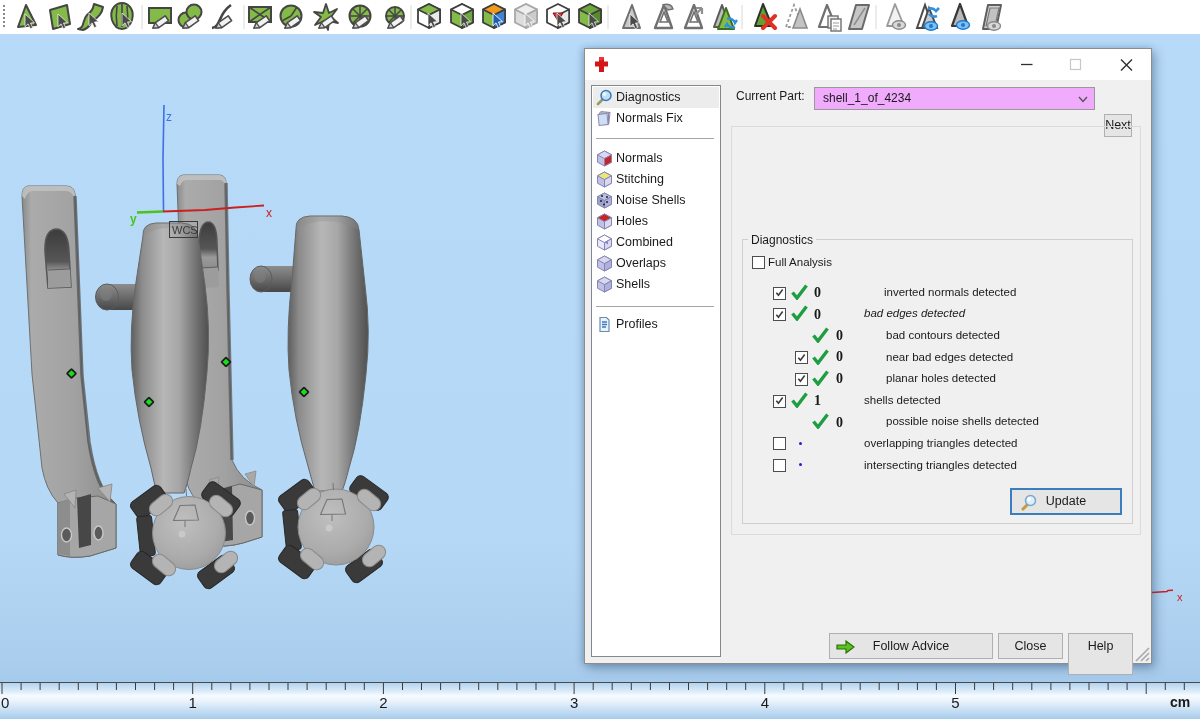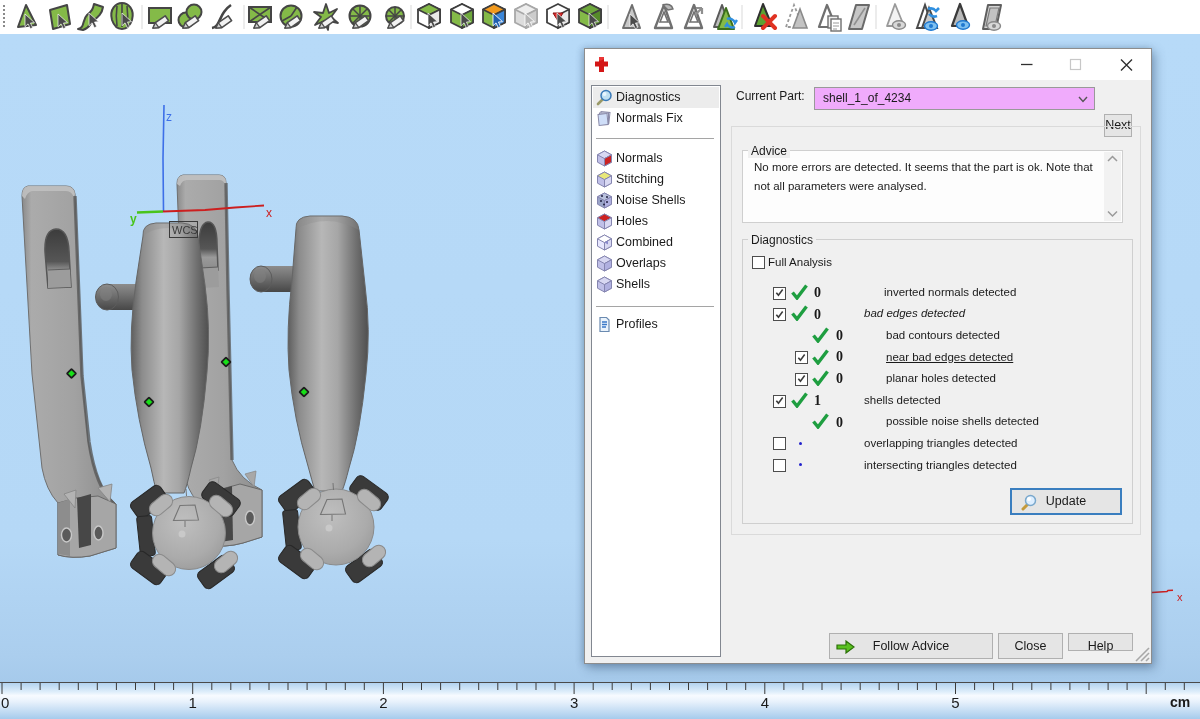--- a/index.html
+++ b/index.html
@@ -496,32 +496,20 @@
   <div id="combo" style="position:absolute;left:229px;top:38px;width:281px;height:23px;background:#f0abfc;border:1px solid #999;">
      <div style="position:absolute;left:8px;top:3px;font-size:12px;">shell_1_of_4234</div>
      <svg style="position:absolute;right:6px;top:8px" width="10" height="7">
         <path d="M1,1 L5,5.5 L9,1" stroke="#555" stroke-width="1.4" fill="none"></path>
       </svg>
   </div>
   <div class="btn" style="left:519px;top:38px;width:28px;height:23px;line-height:21px;margin-top:27px;">Next</div>
 
   <div class="gbox" style="left:146px;top:77px;width:410px;height:409px;border-color:#dadada;"></div>
 
-  <div class="gbox" style="left:157px;top:101px;width:381px;height:73px;border-color:#cfcfcf;background:#fdfdfd;">
-    <div class="glabel">Advice</div>
-    <div style="position:absolute;left:11px;top:7px;font-size:11.5px;line-height:18.5px;white-space:nowrap;">No more errors are detected. It seems that the part is ok. Note that<br>not all parameters were analysed.</div>
-    <div style="position:absolute;right:1px;top:1px;width:17px;height:69px;background:#f2f2f2;">
-      <svg style="position:absolute;left:3px;top:3px" width="11" height="8">
-          <path d="M1,6 L5.5,1.5 L10,6" stroke="#9a9a9a" stroke-width="1.5" fill="none"></path>
-        </svg>
-      <svg style="position:absolute;left:3px;bottom:3px" width="11" height="8">
-          <path d="M1,1.5 L5.5,6 L10,1.5" stroke="#9a9a9a" stroke-width="1.5" fill="none"></path>
-        </svg>
-    </div>
-  </div>
 
   <div class="gbox" style="left:157px;top:190px;width:391px;height:285px;border-color:#cfcfcf;">
     <div class="glabel">Diagnostics</div>
     <div class="cb" style="left:9px;top:16px;"></div>
     <div class="rowtxt" style="left:25px;top:16px;">Full Analysis</div>
     </div>
     <div id="rows" style="position:absolute;left:0;top:0;width:0;height:0;">
       <div class="cb" style="left:188px;top:238px;"></div>
       <svg class="chk2" style="left:190px;top:239px" width="9" height="9" viewBox="0 0 17 16">
         <path d="M2.5,8.5 L6.5,13 L14.5,2.5" stroke="#3c3c3c" stroke-width="3" fill="none"></path>
@@ -546,21 +534,21 @@
       <div class="num" style="left:251px;top:279px;">0</div>
       <div class="rowtxt" style="left:301px;top:280px;">bad contours detected</div>
       <div class="cb" style="left:210px;top:302px;"></div>
       <svg class="chk2" style="left:212px;top:304px" width="9" height="9" viewBox="0 0 17 16">
         <path d="M2.5,8.5 L6.5,13 L14.5,2.5" stroke="#3c3c3c" stroke-width="3" fill="none"></path>
       </svg>
       <svg class="chk" style="left:227px;top:300px" width="17" height="16" viewBox="0 0 17 16">
         <path d="M1.5,8.5 L6,14 L15.5,1.5" stroke="#1e9e40" stroke-width="3.4" fill="none"></path>
       </svg>
       <div class="num" style="left:251px;top:300px;">0</div>
-      <div class="rowtxt" style="left:301px;top:302px;text-decoration:underline;">near bad edges detected</div>
+      <div class="rowtxt" style="left:301px;top:302px;">near bad edges detected</div>
       <div class="cb" style="left:210px;top:324px;"></div>
       <svg class="chk2" style="left:212px;top:325px" width="9" height="9" viewBox="0 0 17 16">
         <path d="M2.5,8.5 L6.5,13 L14.5,2.5" stroke="#3c3c3c" stroke-width="3" fill="none"></path>
       </svg>
       <svg class="chk" style="left:227px;top:321px" width="17" height="16" viewBox="0 0 17 16">
         <path d="M1.5,8.5 L6,14 L15.5,1.5" stroke="#1e9e40" stroke-width="3.4" fill="none"></path>
       </svg>
       <div class="num" style="left:251px;top:322px;">0</div>
       <div class="rowtxt" style="left:301px;top:323px;">planar holes detected</div>
       <div class="cb" style="left:188px;top:346px;"></div>
@@ -593,21 +581,21 @@
       Update
     </div>
 
   <div class="btn" style="left:244px;top:584px;width:164px;height:26px;line-height:24px;">
     <svg style="position:absolute;left:6px;top:6px" width="20" height="14" viewBox="0 0 20 14">
       <path d="M1,5 h9 v-4 l8,6 -8,6 v-4 h-9 z" fill="#59c120" stroke="#2c7008" stroke-width="1.2"></path>
     </svg>
     Follow Advice
   </div>
   <div class="btn" style="left:413px;top:584px;width:65px;height:26px;line-height:24px;">Close</div>
-  <div class="btn" style="left:483px;top:584px;width:65px;height:18px;line-height:24px;">Help</div>
+  <div class="btn" style="left:483px;top:584px;width:65px;height:42px;line-height:24px;">Help</div>
   <svg style="position:absolute;right:1px;bottom:1px" width="16" height="16">
     <g stroke="#a8a8a8" stroke-width="1.6">
       <line x1="15" y1="2" x2="2" y2="15"></line>
         <line x1="15" y1="7" x2="7" y2="15"></line>
         <line x1="15" y1="12" x2="12" y2="15"></line>
     </g>
   </svg>
 </div>
 <div id="ruler"><svg width="1200" height="37" viewBox="0 0 1200 37">
       <defs>

